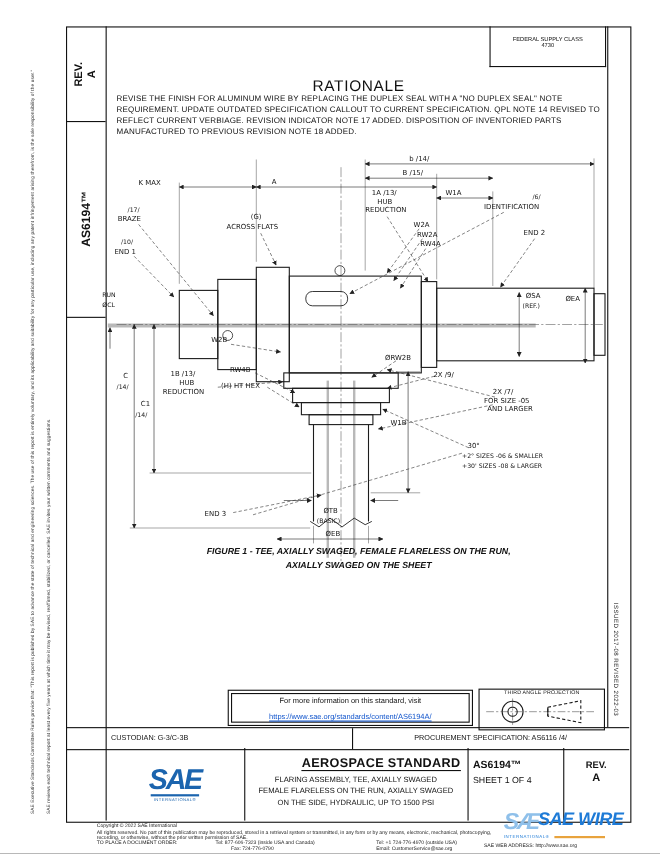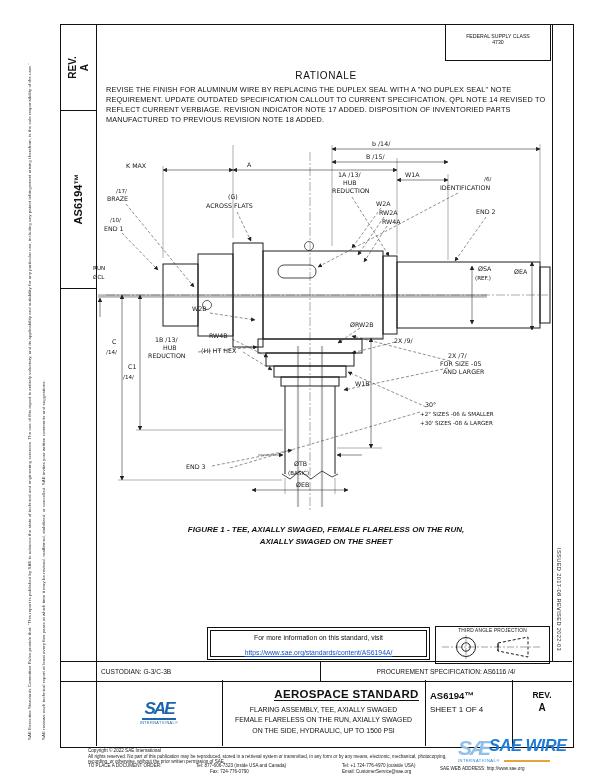--- a/index.html
+++ b/index.html
@@ -53,21 +53,21 @@
     <div class="vrot" style="width:178px;text-align:center;font-weight:bold;font-size:11px;white-space:nowrap;">AS6194™</div>
   </div>
 
   <div class="abs rmtxt" style="left:556px;top:548px;height:112px;">ISSUED 2017-08    REVISED 2022-03</div>
 
   <div class="abs" style="left:445px;top:24px;width:104px;height:36px;border:1px solid #111;border-top:none;">
     <div style="text-align:center;font-size:5.2px;margin-top:9px;">FEDERAL SUPPLY CLASS</div>
     <div style="text-align:center;font-size:5.2px;">4730</div>
   </div>
 
-  <div class="abs" style="left:96px;top:70px;width:460px;text-align:center;font-size:10px;letter-spacing:.6px;">RATIONALE</div>
+  <div class="abs" style="left:96px;top:70px;width:460px;text-align:center;font-size:14px;letter-spacing:.6px;">RATIONALE</div>
   <div class="abs" style="left:106px;top:85px;width:452px;font-size:7.3px;line-height:1.38;letter-spacing:.15px;">REVISE THE FINISH FOR ALUMINUM WIRE BY REPLACING THE DUPLEX SEAL WITH A "NO DUPLEX SEAL" NOTE REQUIREMENT. UPDATE OUTDATED SPECIFICATION CALLOUT TO CURRENT SPECIFICATION. QPL NOTE 14 REVISED TO REFLECT CURRENT VERBIAGE. REVISION INDICATOR NOTE 17 ADDED. DISPOSITION OF INVENTORIED PARTS MANUFACTURED TO PREVIOUS REVISION NOTE 18 ADDED.</div>
 
   <svg class="abs figsvg" style="left:90px;top:134px;" width="462" height="392" viewBox="90 134 462 392">
     <defs>
       <marker id="ar" viewBox="0 0 10 10" refX="9" refY="5" markerWidth="8" markerHeight="8" orient="auto-start-reverse">
         <path d="M0,0 L10,5 L0,10 z" fill="#222"></path>
       </marker>
     </defs>
 
     <g>
@@ -201,21 +201,21 @@
       <text x="425" y="407">30°</text>
       <text x="420" y="416" class="sm">+2° SIZES -06 &amp; SMALLER</text>
       <text x="420" y="425" class="sm">+30' SIZES -08 &amp; LARGER</text>
       <text x="186" y="469">END 3</text>
       <text x="294" y="466">ØTB</text>
       <text x="288" y="475" class="sm">(BASIC)</text>
       <text x="296" y="487">ØEB</text>
     </g>
   </svg>
 
-  <div class="abs" style="left:96px;top:524px;width:460px;text-align:center;font-size:8px;font-weight:bold;font-style:italic;line-height:1.5;">
+  <div class="abs" style="left:96px;top:496px;width:460px;text-align:center;font-size:8px;font-weight:bold;font-style:italic;line-height:1.5;">
     <div>FIGURE 1 - TEE, AXIALLY SWAGED, FEMALE FLARELESS ON THE RUN,</div>
     <div>AXIALLY SWAGED ON THE SHEET</div>
   </div>
 
   <div class="abs" style="left:207px;top:627px;width:221px;height:31px;border:1.6px solid #111;">
     <div style="position:absolute;inset:2px;border:1px solid #111;text-align:center;">
       <div style="font-size:6.8px;margin-top:3px;">For more information on this standard, visit</div>
       <a class="link" href="#" style="font-size:6.8px;">https://www.sae.org/standards/content/AS6194A/</a>
     </div>
   </div>
@@ -238,21 +238,21 @@
     </div>
     <div class="abs ctr" style="left:260px;top:0;width:252px;height:19px;">
       <span style="font-size:6.6px;">PROCUREMENT SPECIFICATION: AS6116 /4/</span>
     </div>
   </div>
 
   <div class="abs" style="left:60px;top:680px;width:512px;height:66px;">
 
     <div class="abs ctr" style="left:36px;top:0;width:126px;height:66px;border-right:1px solid #111;">
       <div>
-        <div style="font-size:17px;font-weight:900;font-style:italic;color:#1B64AE;letter-spacing:-2px;line-height:.9;">SAE</div>
+        <div style="font-size:26px;font-weight:900;font-style:italic;color:#1B64AE;letter-spacing:-2px;line-height:.9;">SAE</div>
         <div style="height:2px;background:#1B64AE;margin:1px 2px;"></div>
         <div style="font-size:3.8px;color:#1B64AE;letter-spacing:.4px;">INTERNATIONAL®</div>
       </div>
     </div>
 
     <div class="abs" style="left:162px;top:0;width:203px;height:66px;border-right:1px solid #111;text-align:center;">
       <div style="margin-top:4px;padding-left:46px;">
         <span style="font-size:11.5px;font-weight:bold;border-bottom:1.2px solid #111;letter-spacing:.3px;">AEROSPACE STANDARD</span>
       </div>
       <div style="font-size:6.9px;line-height:1.5;margin-top:3px;">

